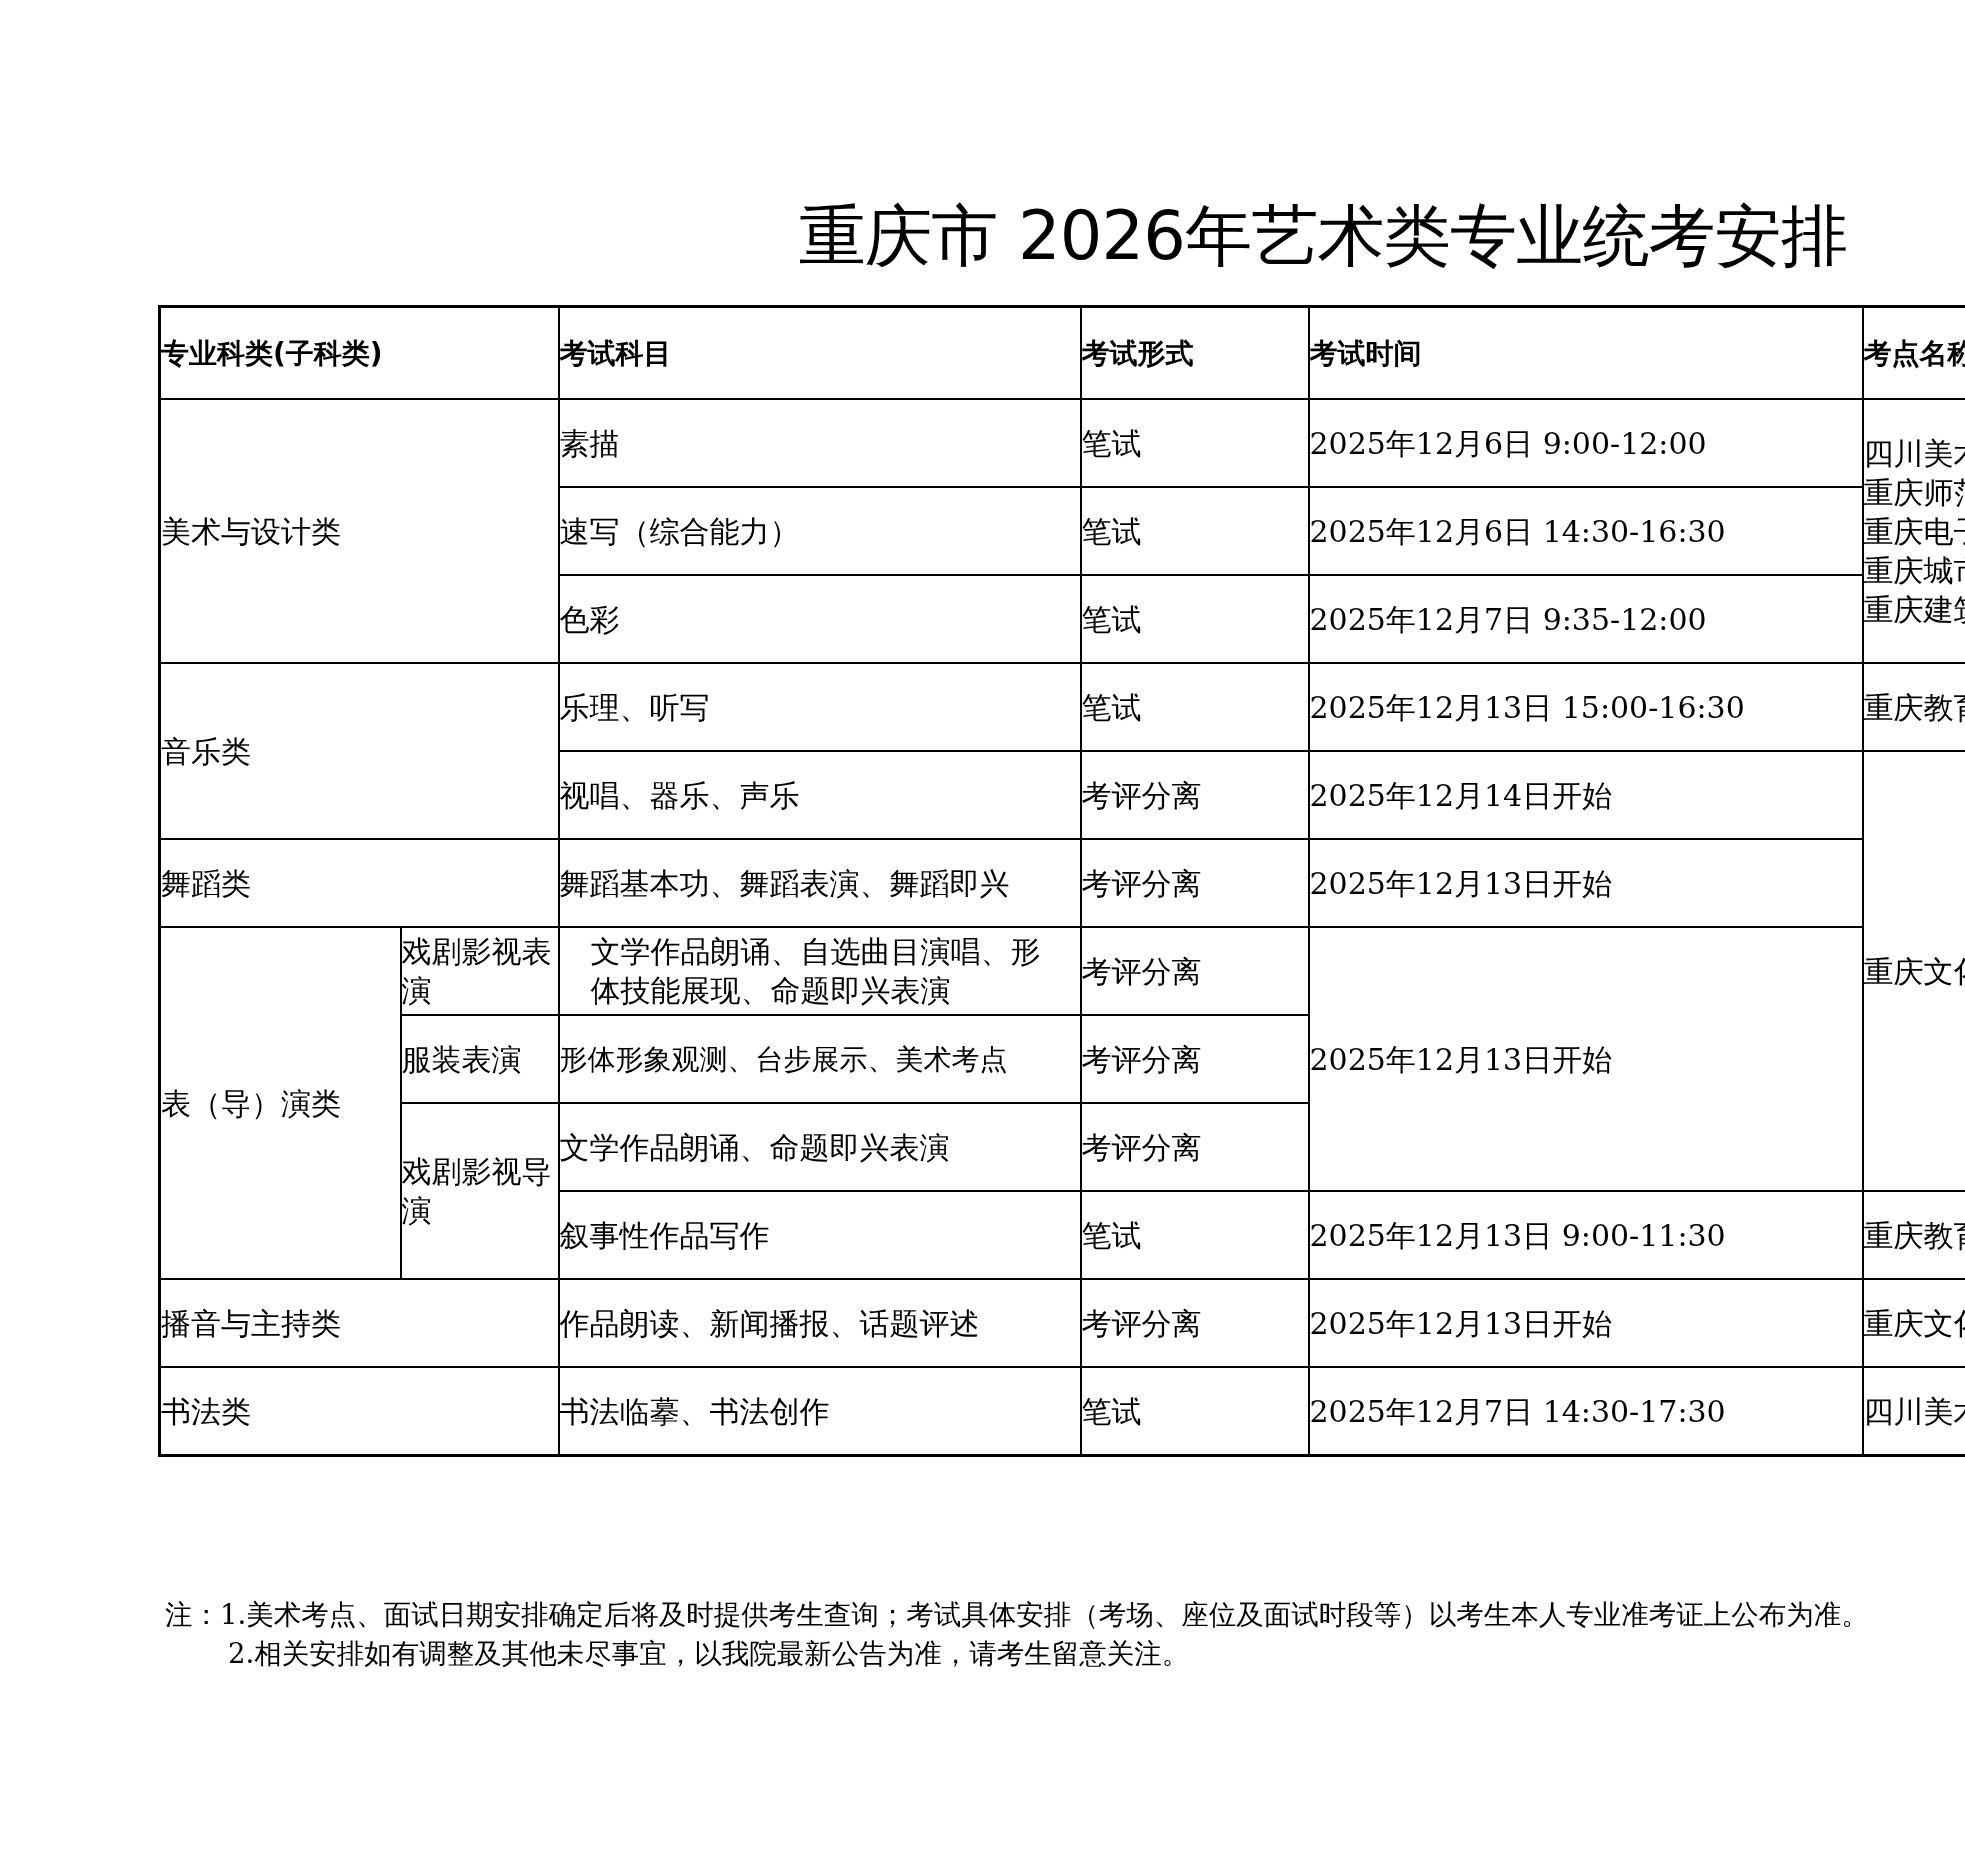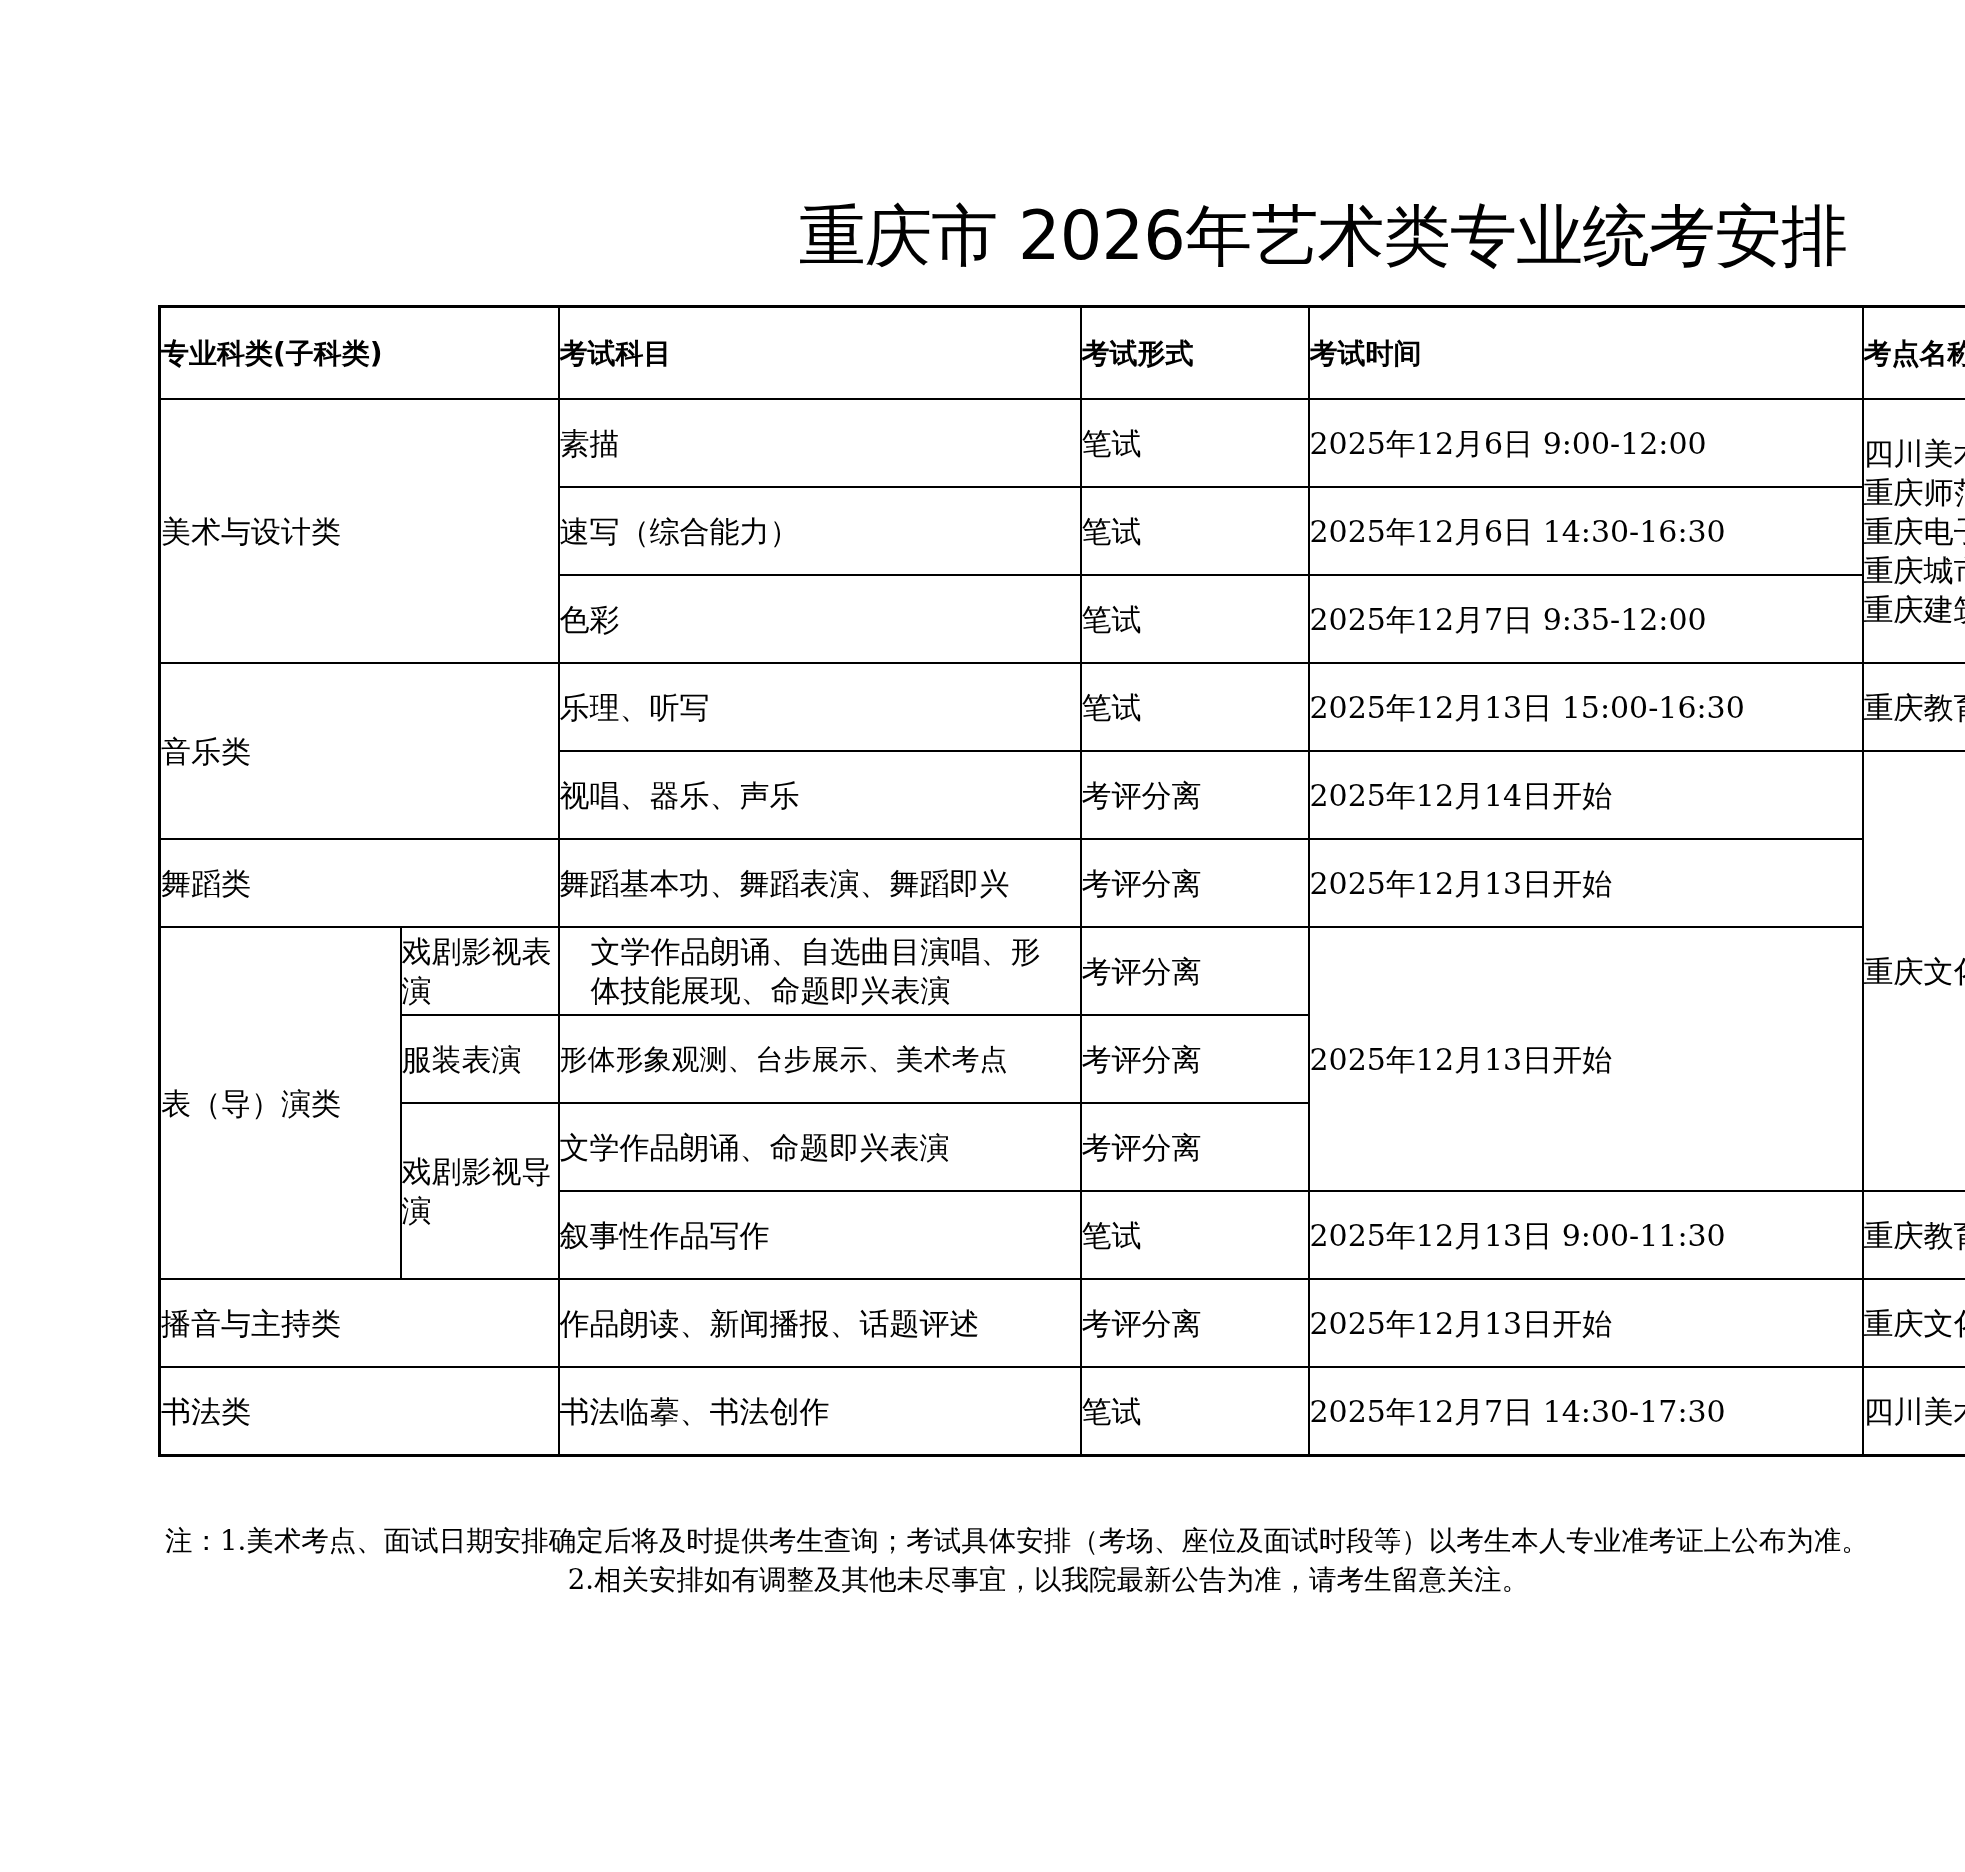--- a/index.html
+++ b/index.html
@@ -12,23 +12,23 @@
                 table-layout: fixed; width: 2314px; }
   table.sched td, table.sched th { border: 2.8px solid #000; padding: 0; text-align: left;
                 vertical-align: middle; font-size: 30px; line-height: 39px; font-weight: normal; }
   table.sched { border: 3.5px solid #000; }
   table.sched th { font-family: "DejaVu Sans", "Liberation Sans", sans-serif; font-weight: bold;
                    font-size: 28px; height: 90px; }
   table.sched td { height: 86px; }
   td.time { text-align: left; padding-left: 5.5px; font-size: 29px; margin-top: 24px; }
   td.venue-multi { line-height: 39px; }
   .venue-line { display: block; }
-  .notes { position: absolute; left: 165px; top: 1521px; font-size: 27.5px; line-height: 39px; }
+  .notes { position: absolute; left: 165px; top: 1595px; font-size: 27.5px; line-height: 39px; }
   .note-line { display: block; white-space: nowrap; }
-  .note-line.indent { padding-left: 63px; text-align: center; }
+  .note-line.indent { padding-left: 63px; }
 </style>
 </head>
 <body>
 
 <div class="title">重庆市 2026年艺术类专业统考安排</div>
 
 <table class="sched">
   <colgroup>
     <col style="width:241px">
     <col style="width:158px">

